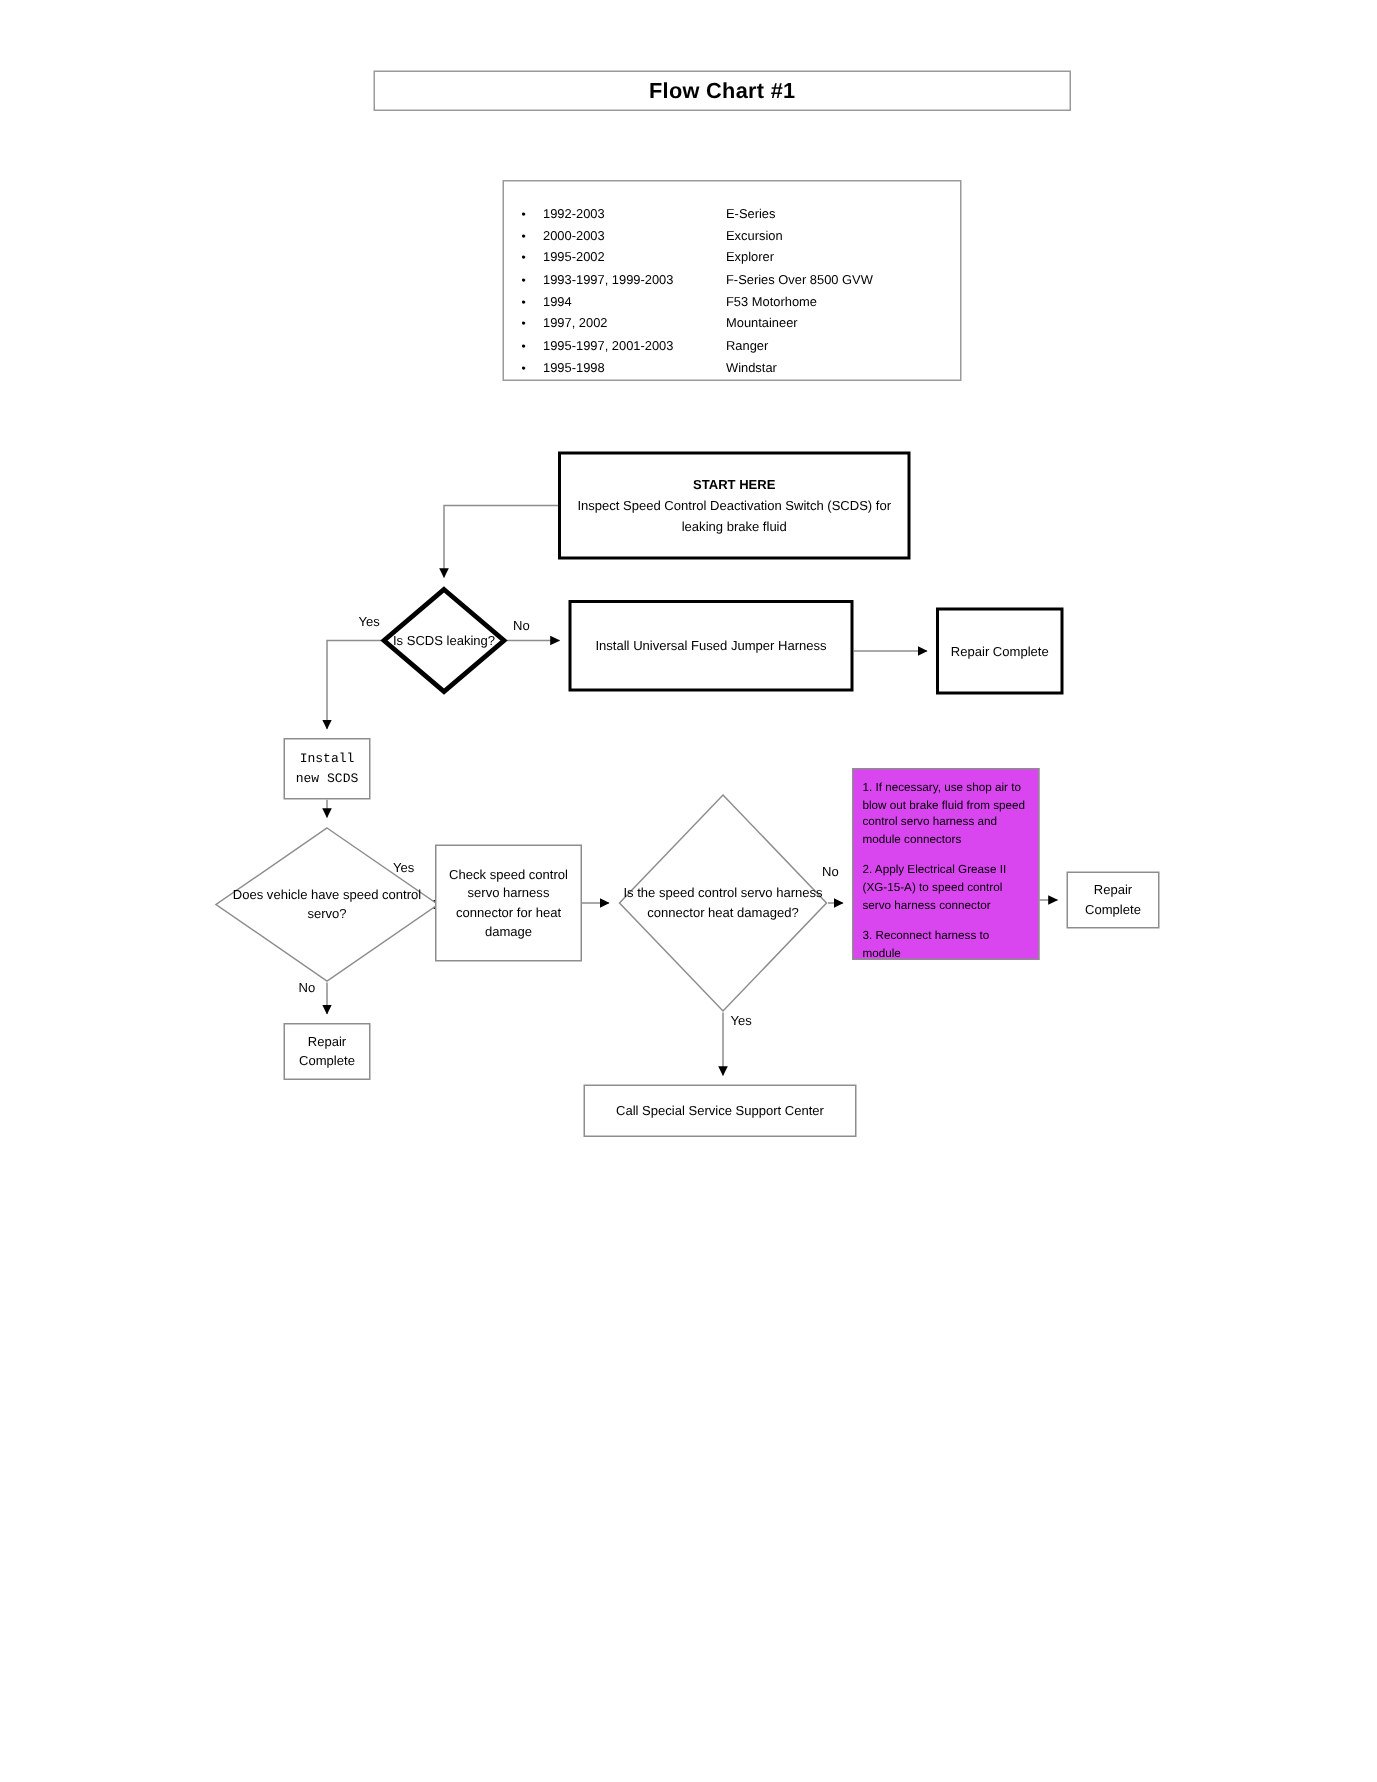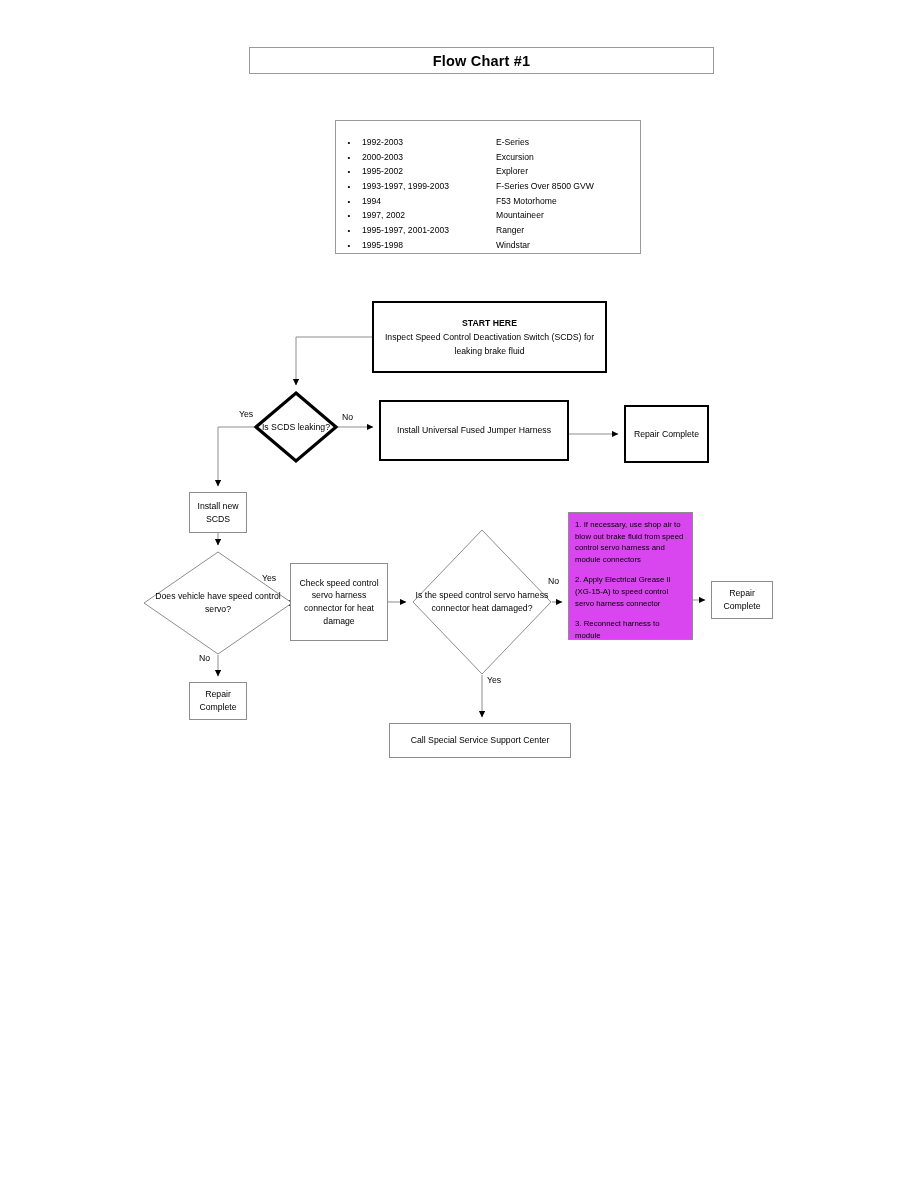--- a/index.html
+++ b/index.html
@@ -61,21 +61,20 @@
     text-align: center;
     font-size: 8px;
     flex: 0 0 26px;
   }
   .v-years {
     width: 122px;
     flex: 0 0 122px;
   }
   .v-model {
     flex: 1 1 auto;
-    margin-left: 12px;
   }
 
   
   .node {
     position: absolute;
     box-sizing: border-box;
     display: flex;
     align-items: center;
     justify-content: center;
     text-align: center;
@@ -105,21 +104,21 @@
     line-height: 14.2px;
   }
   .start-title {
     font-weight: bold;
     display: block;
   }
 
   
   #jumper-harness { left: 379px; top: 400px; width: 190px; height: 61px; }
   #repair-1       { left: 624px; top: 405px; width: 85px;  height: 58px; }
-  #install-scds   { left: 189px; top: 492px; width: 58px;  height: 41px; }
+  #install-scds   { left: 189px; top: 492px; width: 58px;  height: 41px; font-family: Liberation Mono, monospace; }
   #repair-2       { left: 189px; top: 682px; width: 58px;  height: 38px; }
   #check-servo    { left: 290px; top: 563px; width: 98px;  height: 78px; }
   #repair-3       { left: 711px; top: 581px; width: 62px;  height: 38px; }
   #call-center    { left: 389px; top: 723px; width: 182px; height: 35px; }
 
   
   #instructions {
     position: absolute;
     left: 568px;
     top: 512px;

